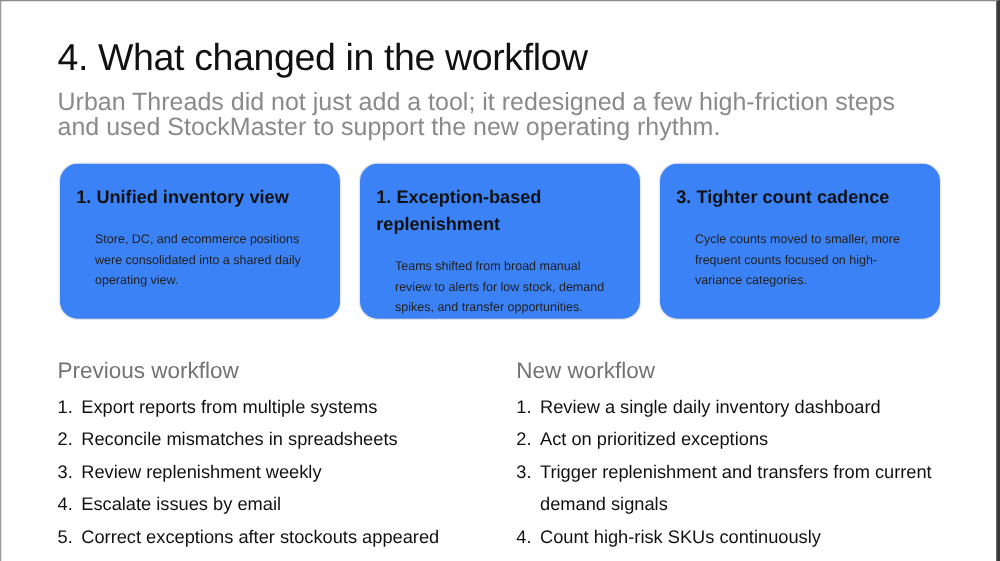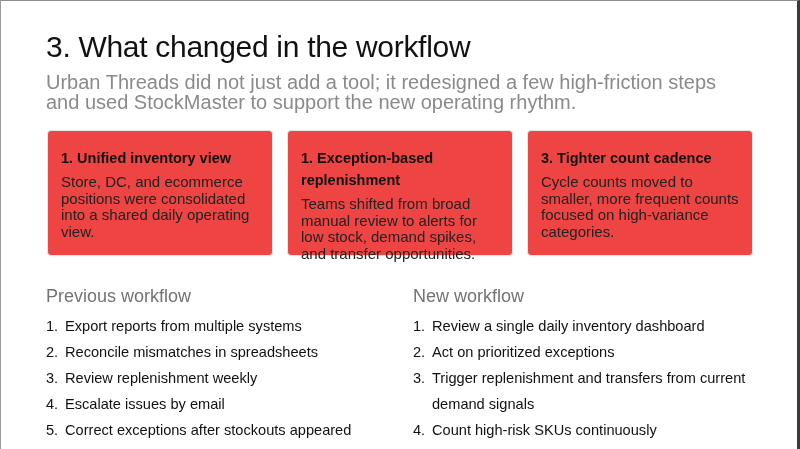--- a/index.html
+++ b/index.html
@@ -22,39 +22,39 @@
     color:#111; margin:0; white-space:nowrap;
   }
   .subtitle {
     position:absolute; left:46px; top:72px; width:700px;
     font-size:20px; line-height:20px; color:#8a8a8a; margin:0;
   }
   .cards { position:absolute; left:47px; top:130px; }
   .card {
     position:absolute; top:0; width:226px; height:126px;
     box-sizing:border-box;
-    border:1px solid #e6e6e6; border-radius:4px;
+    border:1px solid #e6e6e6; border-radius:15px;
     padding:16px 13px 10px 13px;
-    background:#ef4444;
+    background:#3b82f6;
   }
   .card-title { font-size:14.5px; font-weight:700; line-height:22px; margin:0 0 5px 0; color:#111; }
-  .card-body { font-size:15px; line-height:16.5px; color:#222; margin:0; }
+  .card-body { font-size:10px; line-height:16.5px; color:#222; margin:15px; }
   .col { position:absolute; top:283px; }
   .col-title { font-size:18px; font-weight:400; margin:0; line-height:26px; color:#737373; }
   .list { margin:4px 0 0 0; padding:0; list-style:none; }
   .list li { display:flex; font-size:14.6px; line-height:26px; color:#111; }
   .list .num { width:19px; flex:none; }
   .list .txt { flex:1; }
 </style>
 </head>
 <body>
 
 <div class="frame"></div>
 
-<h1 class="title">3. What changed in the workflow</h1>
+<h1 class="title">4. What changed in the workflow</h1>
 <p class="subtitle">Urban Threads did not just add a tool; it redesigned a few high-friction steps and used StockMaster to support the new operating rhythm.</p>
 
 <div class="cards">
   <div class="card" style="left:0;">
     <div class="card-title">1. Unified inventory view</div>
     <p class="card-body">Store, DC, and ecommerce positions were consolidated into a shared daily operating view.</p>
   </div>
   <div class="card" style="left:240px;">
     <div class="card-title" style="width:170px;">1. Exception-based replenishment</div>
     <p class="card-body">Teams shifted from broad manual review to alerts for low stock, demand spikes, and transfer opportunities.</p>

